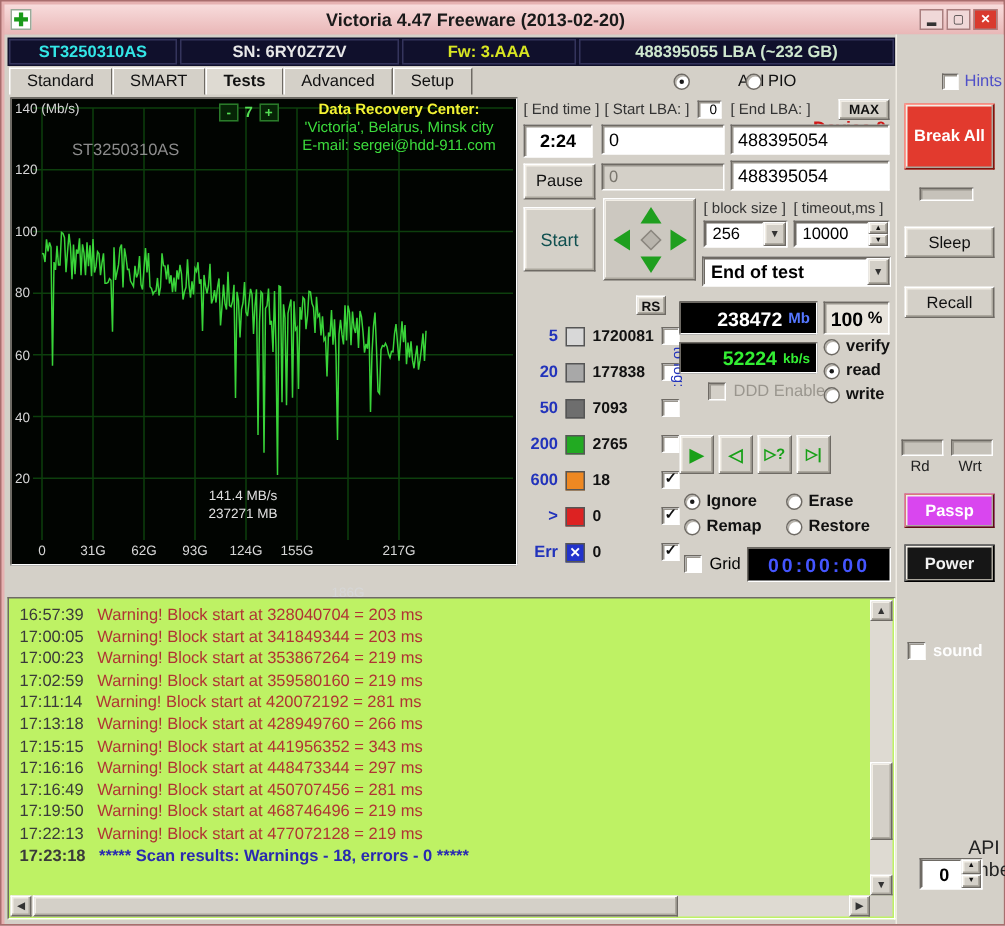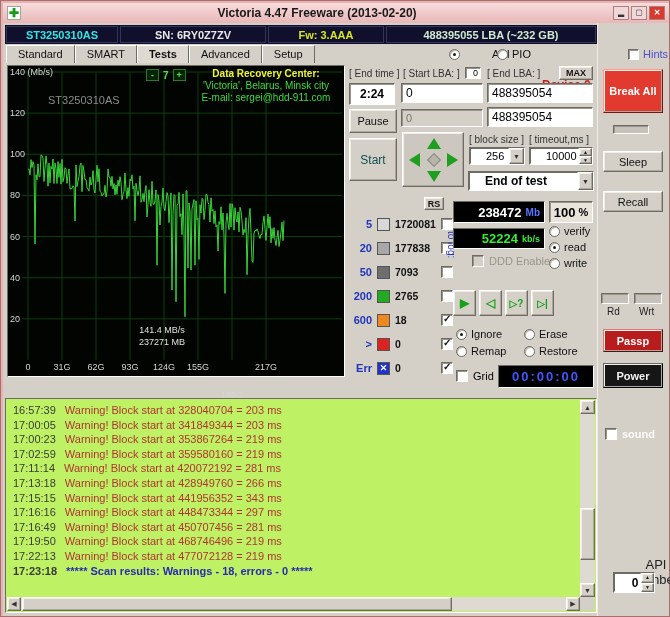--- a/index.html
+++ b/index.html
@@ -29,21 +29,21 @@
     box-shadow:inset 1px 1px 0 #9a968e;}
   .lcd{background:#000;border:1px solid;border-color:#6e6a64 #ffffff #ffffff #6e6a64;
     font-family:"DejaVu Sans Mono",monospace;font-weight:bold;display:flex;align-items:center;}
   .cb{display:inline-block;width:12px;height:12px;background:#fff;position:relative;
     border:1px solid;border-color:#6e6a64 #fff #fff #6e6a64;box-shadow:inset 1px 1px 0 #9a968e;}
   .cb.checked::after{content:"✓";position:absolute;left:1px;top:-2px;font-size:10px;font-weight:bold;color:#111;}
   .cb.disabled{background:#d4d0c8;}
   .rd{display:inline-block;width:11px;height:11px;border-radius:50%;background:#fff;position:relative;
     border:1px solid #6e6a64;box-shadow:inset 1px 1px 0 #b8b4ac;}
   .rd.checked::after{content:"";position:absolute;left:3px;top:3px;width:3px;height:3px;border-radius:50%;background:#1a1a1a;}
-  .rrow{display:flex;align-items:center;gap:4px;height:16px;font-size:11px;color:#111;}
+  .rrow{display:flex;align-items:center;gap:4px;height:16px;font-size:11px;color:#111;font-weight:bold;}
   .lbl{font-size:10px;color:#333;white-space:nowrap;}
 
   
   .infobar{position:absolute;left:4px;top:24px;width:592px;height:19px;background:#10102c;
     display:flex;gap:2px;padding:1px;}
   .iseg{height:100%;border:1px solid #34345c;display:flex;align-items:center;justify-content:center;
     font-size:11px;font-weight:bold;white-space:nowrap;}
   .clock{position:absolute;left:600px;top:25px;width:66px;text-align:center;font-size:12px;font-weight:bold;color:#1a1a1a;}
 
   
@@ -75,21 +75,21 @@
   .lsq{width:13px;height:13px;border:1px solid #555;margin-right:5px;color:#fff;font-size:9px;
     line-height:11px;text-align:center;font-weight:bold;}
   .lval{width:46px;font-size:10.5px;font-weight:bold;color:#111;}
   .tolog{position:absolute;left:445px;top:230px;color:#2233bb;font-size:10px;writing-mode:vertical-rl;}
 
   
   .pbtn{width:23px;height:26px;font-size:12px;font-weight:bold;color:#18a018;}
 
   
   .dd{display:flex;align-items:center;}
-  .dd .val{flex:1;height:100%;display:flex;align-items:center;padding-left:15px;font-size:11px;background:#fff;
+  .dd .val{flex:1;height:100%;display:flex;align-items:center;padding-left:4px;font-size:11px;background:#fff;
     border:1px solid;border-color:#6e6a64 transparent #fff #6e6a64;}
   .dbtn{width:15px;height:100%;font-size:7px;color:#333;}
   .spincol{display:flex;flex-direction:column;width:13px;height:100%;}
   .spincol .btn{flex:1;font-size:5px;line-height:5px;}
 
   
   .dpad{background:#ccc8c0;}
   .tri{position:absolute;width:0;height:0;}
   .tri-up{left:24px;top:5px;border-left:7px solid transparent;border-right:7px solid transparent;border-bottom:11px solid #1f9f1f;}
   .tri-down{left:24px;top:38px;border-left:7px solid transparent;border-right:7px solid transparent;border-top:11px solid #1f9f1f;}
@@ -108,21 +108,21 @@
   .log-line.result .log-text{color:#2a2ab0;}
   .vscroll{position:absolute;right:1px;top:1px;width:15px;bottom:15px;background:#dedad2;}
   .hscroll{position:absolute;left:1px;bottom:1px;height:14px;right:16px;background:#dedad2;}
   .sbtn{position:absolute;font-size:7px;color:#333;}
   .corner{position:absolute;right:1px;bottom:1px;width:15px;height:14px;background:#d4d0c8;}
 
   
   .rpanel{position:absolute;left:596px;top:22px;width:72px;height:593px;background:#d4d0c8;border-left:1px solid #f0ece4;}
   .breakall{background:#e23a2e;color:#fff;font-weight:bold;font-size:11px;
     border-color:#ff9a90 #7a1610 #7a1610 #ff9a90;}
-  .passp{background:#b91c1c;color:#fff;font-weight:bold;font-size:11px;border-color:#d87a7a #5a0f0f #5a0f0f #d87a7a;}
+  .passp{background:#d946ef;color:#fff;font-weight:bold;font-size:11px;border-color:#d87a7a #5a0f0f #5a0f0f #d87a7a;}
   .power{background:#161616;color:#f2f2f2;font-weight:bold;font-size:11px;border-color:#6a6a6a #000 #000 #6a6a6a;}
   .sound-lbl{color:#fdfdfd;font-size:11px;font-weight:bold;}
 </style>
 </head>
 <body>
 
 <div id="win">
 
   <div class="titlebar">
     <div class="app-icon">✚</div>

